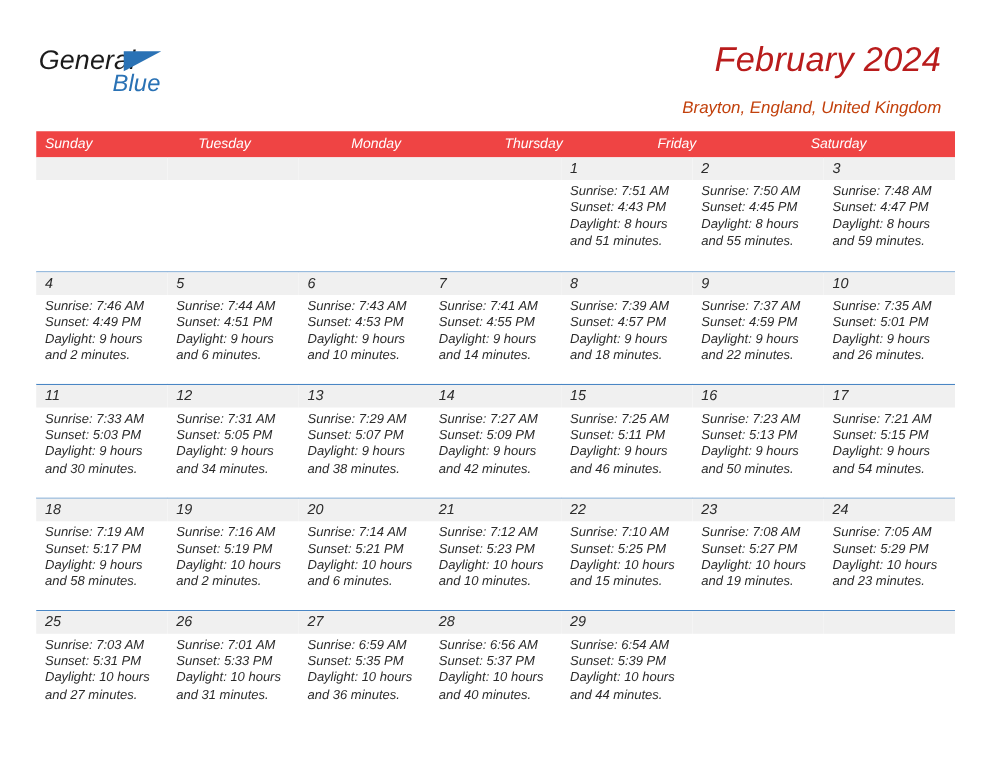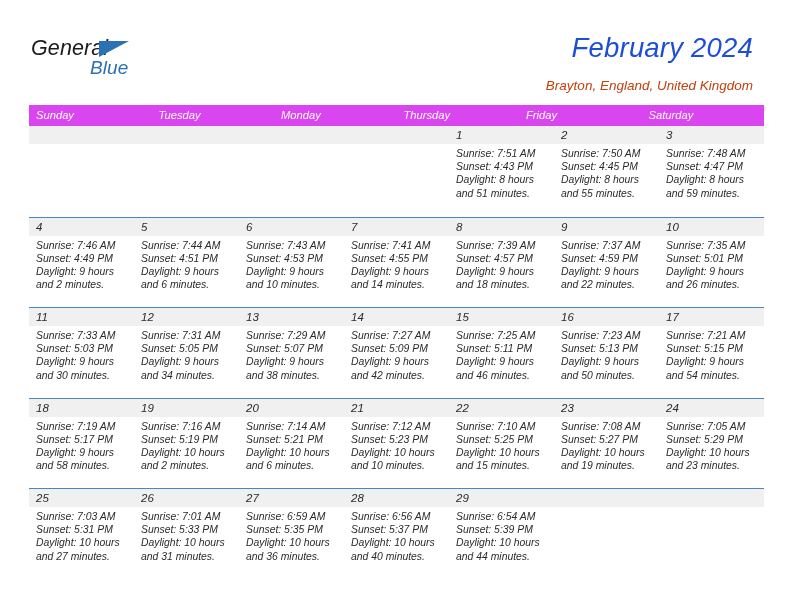--- a/index.html
+++ b/index.html
@@ -64,21 +64,21 @@
     letter-spacing: .1px;
     font-family: "Liberation Sans", sans-serif;
   }
 
   .title {
     position: absolute;
     right: 39px;
     top: 32px;
     font-size: 27.5px;
     font-weight: 400;
-    color: #1d4ed8;
+    color: #b91c1c;
     letter-spacing: .2px;
     text-align: right;
     white-space: nowrap;
   }
   .subtitle {
     position: absolute;
     right: 39px;
     top: 78px;
     font-size: 13.5px;
     font-weight: 400;
@@ -89,21 +89,21 @@
 
   
   .cal {
     position: absolute;
     left: 29px;
     top: 105px;
     width: 735px;
   }
   .weekdays {
     display: flex;
-    background: #d946ef;
+    background: #ef4444;
     height: 21px;
     align-items: center;
   }
   .weekday {
     flex: 1 1 0;
     color: #ffffff;
     font-size: 11.2px;
     line-height: 21px;
     padding-left: 7px;
     box-sizing: border-box;

